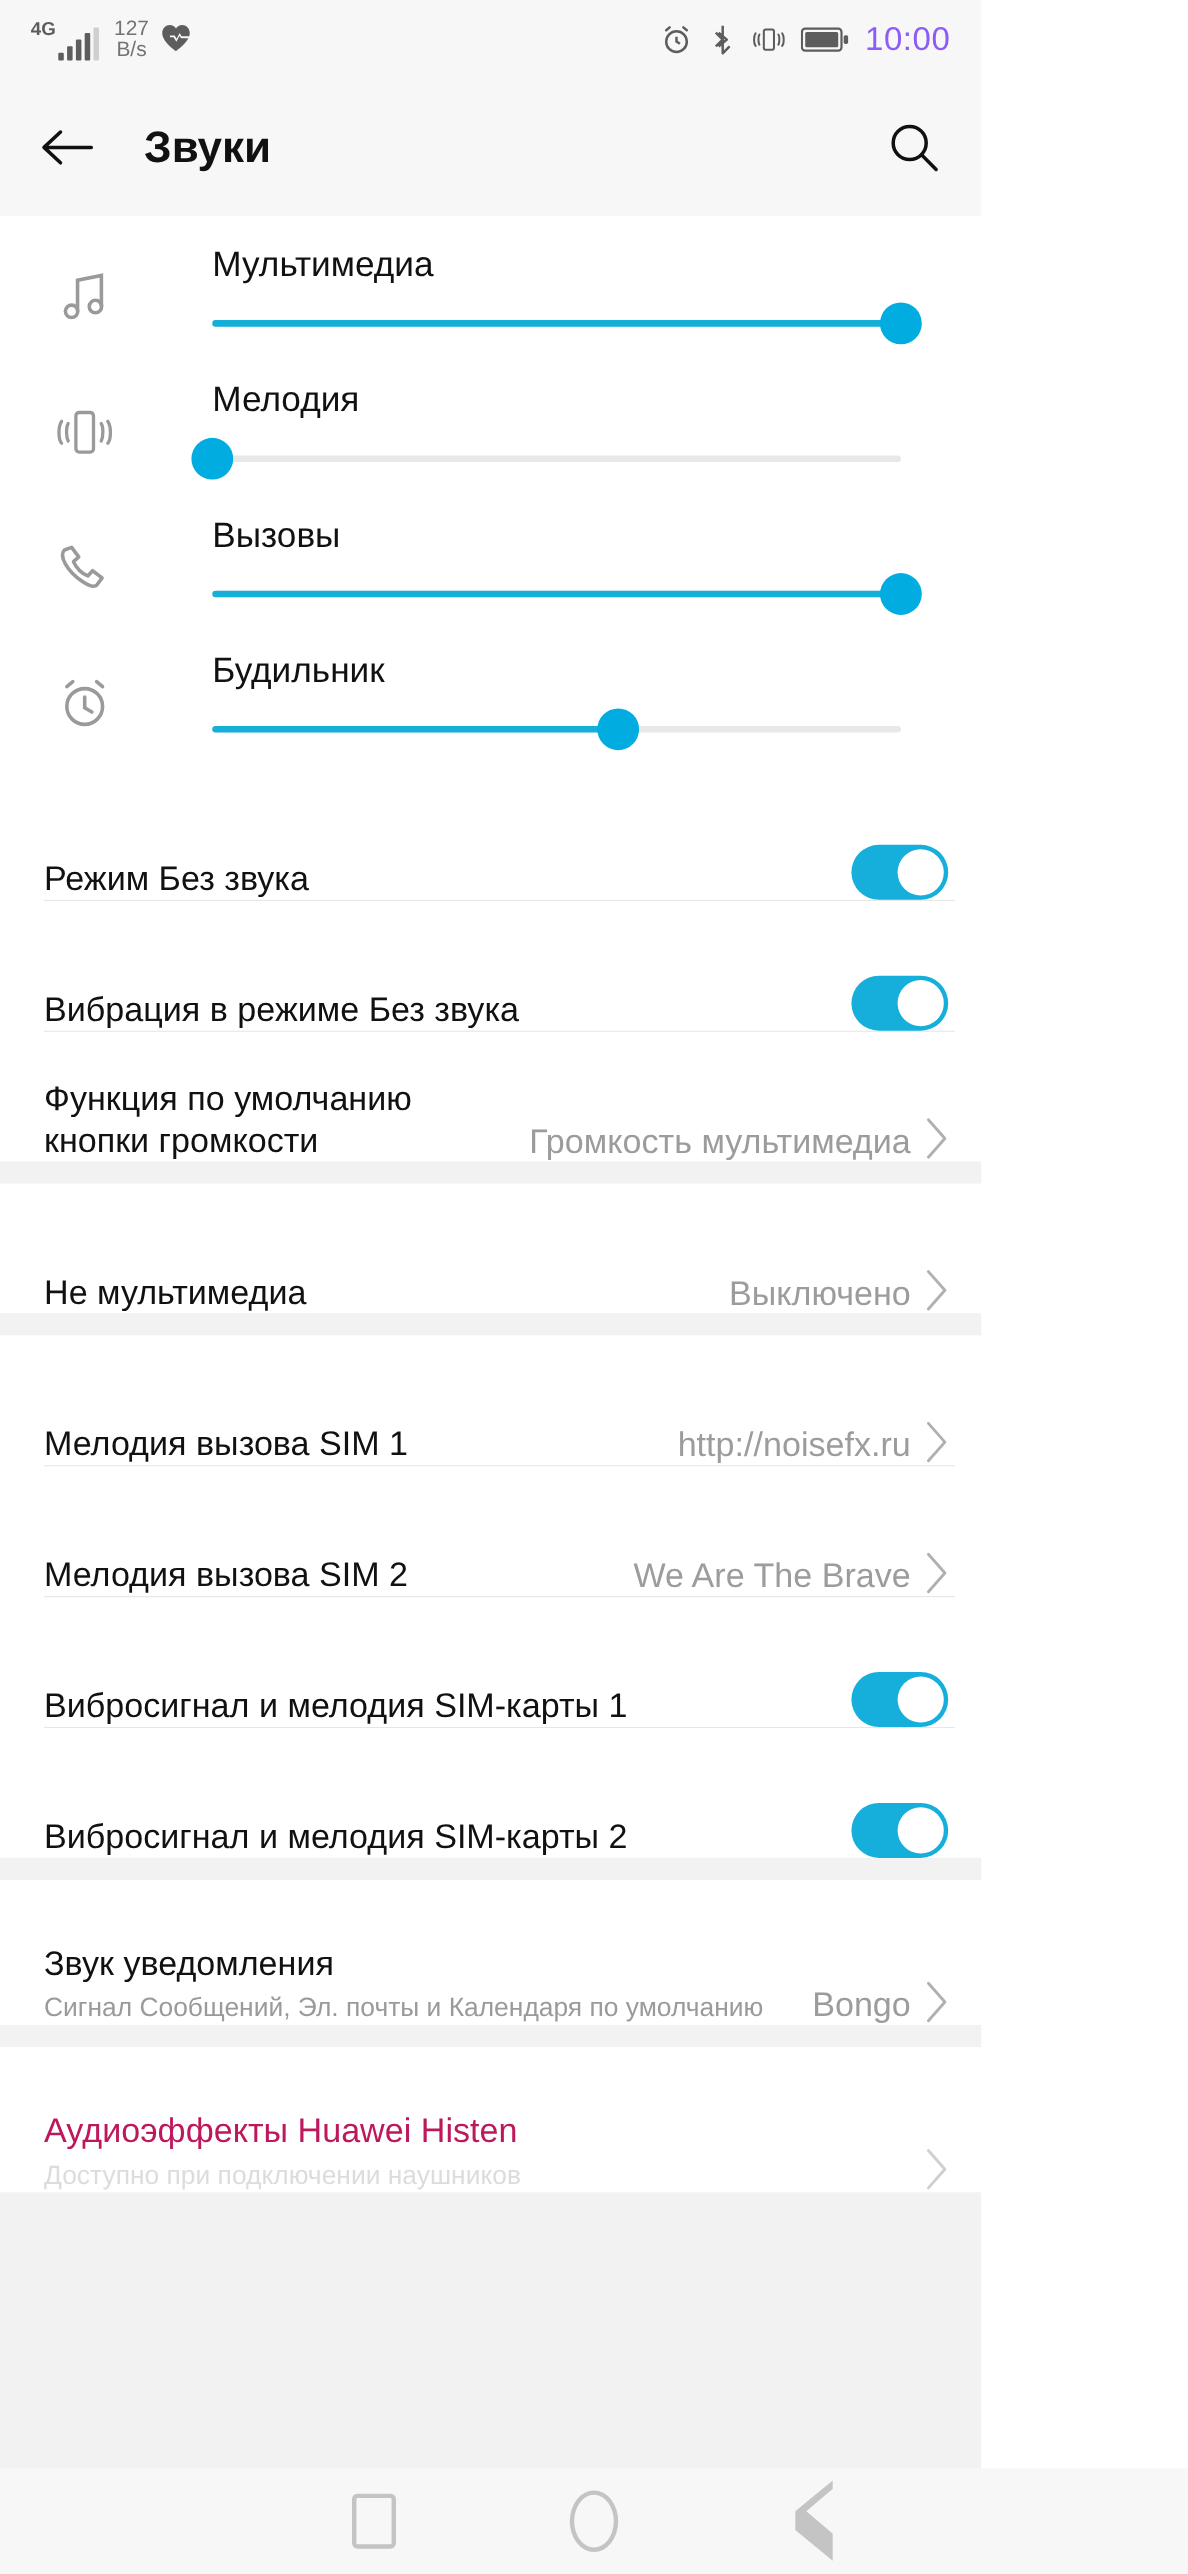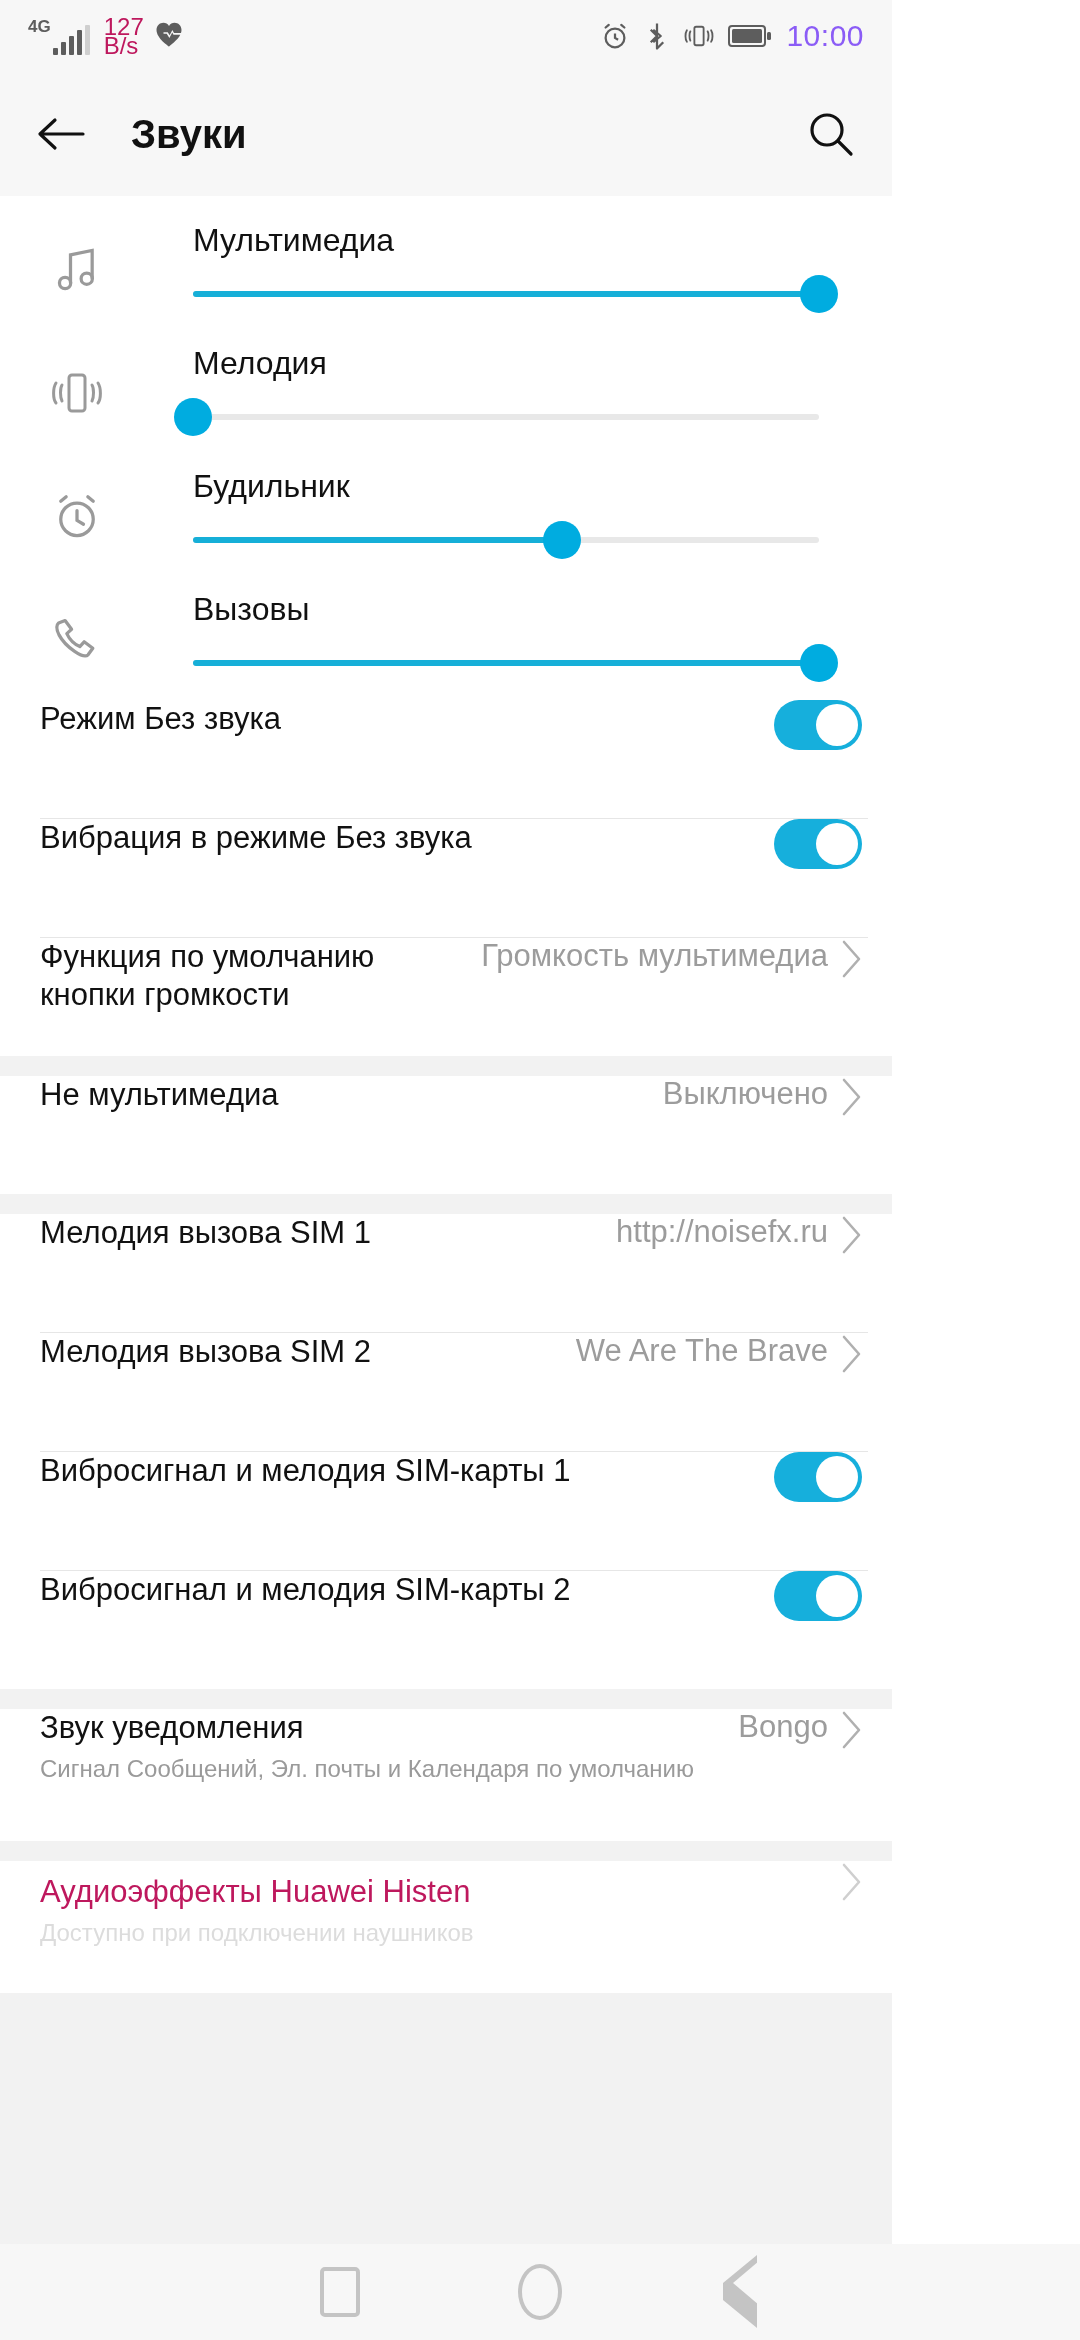--- a/index.html
+++ b/index.html
@@ -26,22 +26,22 @@
     line-height:1; margin-bottom:20px;
   }
   .bars { display:flex; align-items:flex-end; gap:3px; height:30px; }
   .bars i { display:block; width:5px; background:#5d5d5d; border-radius:1px; }
   .bars i:nth-child(1){height:7px;}
   .bars i:nth-child(2){height:13px;}
   .bars i:nth-child(3){height:19px;}
   .bars i:nth-child(4){height:25px;}
   .bars i:nth-child(5){height:30px;background:#cfcfcf;}
   .netspeed {
-    font-size:24px; color:#be185d; line-height:19px;
-    margin-left:4px;
+    font-size:19px; color:#737373; line-height:19px;
+    text-align:center; margin-left:4px;
   }
   .heart { color:#5d5d5d; font-size:26px; line-height:1; }
   .sb-icon { color:#5d5d5d; display:flex; align-items:center; }
   .sb-time { font-size:30px; color:#8b5cf6; letter-spacing:0.5px; }
 
   
   .appbar {
     height:124px; background:#f7f7f7;
     display:flex; align-items:center; padding:0 30px;
   }
@@ -71,21 +71,21 @@
   .track-bg { position:absolute; left:0; right:0; top:0; height:6px; background:#e8e8e8; border-radius:3px; }
   .track-fill { position:absolute; left:0; top:0; height:6px; background:#16afd8; border-radius:3px; }
   .thumb {
     position:absolute; top:50%; width:38px; height:38px;
     margin-left:-19px; margin-top:-19px;
     background:#00ace0; border-radius:50%;
   }
 
   
   .row {
-    position:relative; display:flex; align-items:flex-start;
+    position:relative; display:flex; align-items:flex-end;
     padding:0 24px 0 40px; min-height:118px;
   }
   .row .texts { flex:1; padding-right:16px; }
   .row .title { font-size:31px; color:#111; line-height:1.22; }
   .row .subtitle { font-size:24px; color:#9a9a9a; margin-top:8px; line-height:1.2; }
   .row .value {
     font-size:31px; color:#9c9c9c; white-space:nowrap;
     margin-right:8px;
   }
   .chev { width:32px; display:flex; align-items:center; justify-content:center; color:#b0b0b0; flex:0 0 auto; }
@@ -229,48 +229,48 @@
       <div class="slabel">Мелодия</div>
       <div class="track-wrap">
         <div class="track-bg"></div>
         <div class="track-fill" style="width:0%"></div>
         <div class="thumb" style="left:0%"></div>
       </div>
     </div>
 
     <div class="slider-row">
       <span class="sicon">
+        <svg width="52" height="52" viewBox="0 0 24 24" fill="none" stroke="#9a9a9a" stroke-width="1.5" stroke-linejoin="round">
+          <path d="M6.5 3.5l3 4-2.2 2c1.2 2.6 3.3 4.8 6 6l2-2.2 4 3-2.2 3c-1 1-3 .6-6.2-1.6-3-2-5.6-4.6-7.2-7.6C2.3 7.3 2.4 5.6 3.5 4.6z"></path>
+        </svg>
+      </span>
+      <div class="slabel">Вызовы</div>
+      <div class="track-wrap">
+        <div class="track-bg"></div>
+        <div class="track-fill" style="width:100%"></div>
+        <div class="thumb" style="left:100%"></div>
+      </div>
+    </div>
+
+    <div class="slider-row">
+      <span class="sicon">
         <svg width="52" height="52" viewBox="0 0 24 24" fill="none" stroke="#9a9a9a" stroke-width="1.5">
           <circle cx="12" cy="13.5" r="7.5"></circle>
             <path d="M12 9.5v4.5l3 1.8" stroke-linecap="round"></path>
           <path d="M4.5 5.2L7 3.1M19.5 5.2L17 3.1" stroke-linecap="round"></path>
         </svg>
       </span>
       <div class="slabel">Будильник</div>
       <div class="track-wrap">
         <div class="track-bg"></div>
         <div class="track-fill" style="width:59%"></div>
         <div class="thumb" style="left:59%"></div>
       </div>
     </div>
 
-    <div class="slider-row">
-      <span class="sicon">
-        <svg width="52" height="52" viewBox="0 0 24 24" fill="none" stroke="#9a9a9a" stroke-width="1.5" stroke-linejoin="round">
-          <path d="M6.5 3.5l3 4-2.2 2c1.2 2.6 3.3 4.8 6 6l2-2.2 4 3-2.2 3c-1 1-3 .6-6.2-1.6-3-2-5.6-4.6-7.2-7.6C2.3 7.3 2.4 5.6 3.5 4.6z"></path>
-        </svg>
-      </span>
-      <div class="slabel">Вызовы</div>
-      <div class="track-wrap">
-        <div class="track-bg"></div>
-        <div class="track-fill" style="width:100%"></div>
-        <div class="thumb" style="left:100%"></div>
-      </div>
-    </div>
-
     <div class="row">
       <div class="texts">
         <div class="title">Режим Без звука</div>
       </div>
       <div class="toggle">
           <div class="knob"></div>
         </div>
     </div>
     <div class="divider"></div>
 

